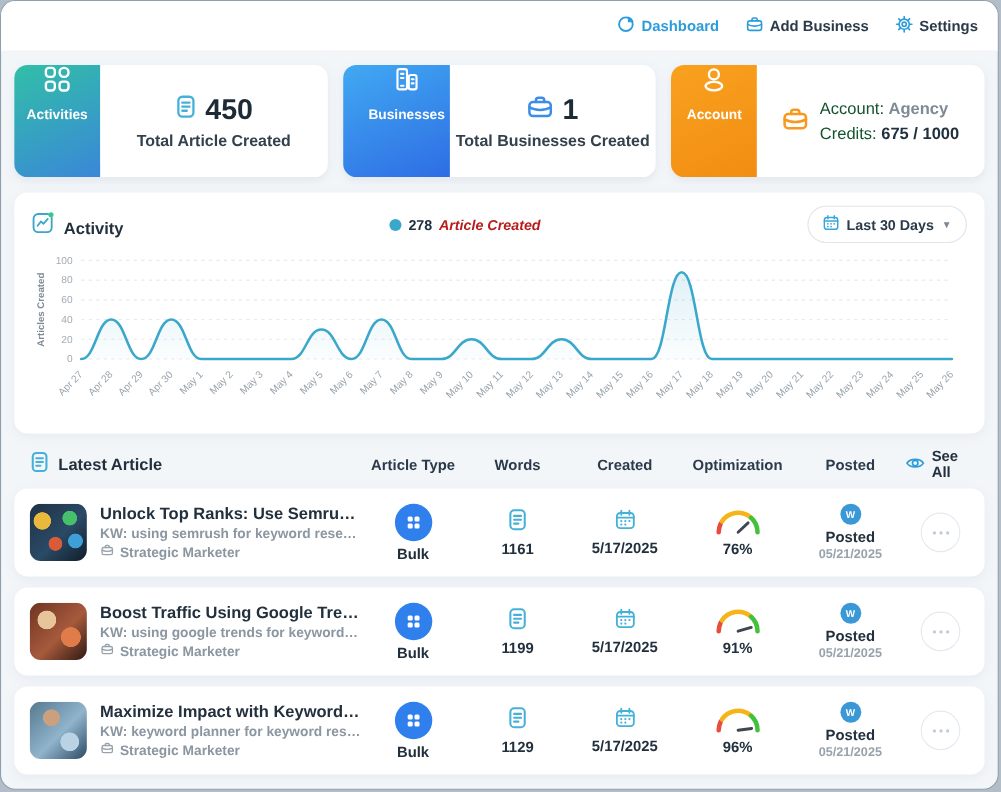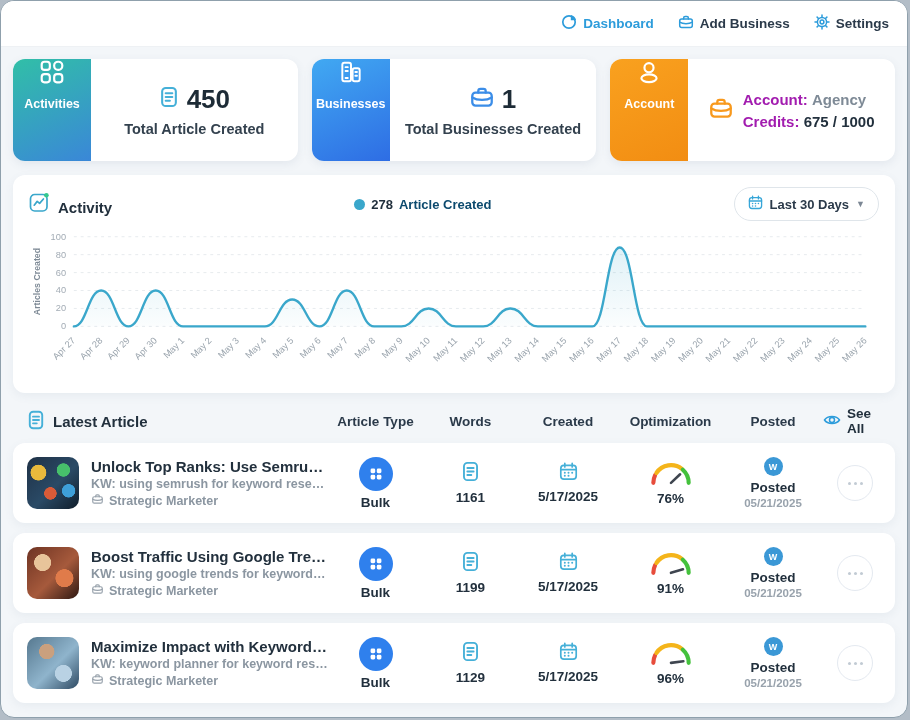--- a/index.html
+++ b/index.html
@@ -24,40 +24,40 @@
   .nav-item.active{color:#2d9cdb;}
   
   .content{padding:12px 12px 0 12px;}
   
   .stats{display:grid;grid-template-columns:repeat(3,1fr);gap:14px;margin-bottom:14px;}
   .stat-card{background:#fff;border-radius:12px;height:102px;display:flex;
     box-shadow:0 3px 10px rgba(90,112,134,.10);}
   .stat-tab{width:78px;border-radius:12px 0 0 12px;color:#fff;display:flex;flex-direction:column;
     align-items:center;gap:9px;font-size:12.5px;font-weight:700;cursor:pointer;flex:none;}
   .tab-activities{background:linear-gradient(155deg,#31bfa7 0%,#3a87d8 100%);}
-  .tab-businesses{background:linear-gradient(155deg,#41a9f2 0%,#2e6de4 100%);}
+  .tab-businesses{background:linear-gradient(155deg,#41a9f2 0%,#2e6de4 100%);padding-left:19px;}
   .tab-account{background:linear-gradient(155deg,#f9a11f 0%,#f28d12 100%);}
   .stat-body{flex:1;display:flex;flex-direction:column;align-items:center;justify-content:center;gap:6px;}
   .stat-valrow{display:flex;align-items:center;gap:8px;}
   .stat-value{font-size:26px;font-weight:800;color:#1d2b36;}
   .stat-label{font-size:14.5px;color:#33414e;font-weight:600;}
   .acct-body{flex:1;display:flex;align-items:center;justify-content:center;gap:10px;}
   .acct-lines{display:flex;flex-direction:column;gap:5px;font-size:15px;}
-  .acct-key{font-weight:700;color:#a21caf;}
+  .acct-key{font-weight:400;color:#14532d;}
   .acct-muted{color:#7e8a96;font-weight:600;}
   .acct-strong{font-weight:800;color:#22303d;}
   
   .activity-card{background:#fff;border-radius:12px;padding:12px 16px 6px 16px;margin-bottom:12px;
     box-shadow:0 3px 10px rgba(90,112,134,.08);}
   .activity-head{display:flex;align-items:center;margin-bottom:2px;}
   .activity-title{display:flex;align-items:flex-end;gap:8px;font-size:15px;font-weight:800;color:#22303d;}
   .legend{flex:1;display:flex;align-items:center;justify-content:center;gap:6px;font-size:13px;}
   .legend-dot{width:11px;height:11px;border-radius:50%;background:#3aa7cb;}
   .legend-value{font-weight:800;color:#22303d;}
-  .legend-label{color:#0c4a6e;font-weight:600;}
+  .legend-label{color:#b91c1c;font-weight:600;font-style:italic;}
   .range-pill{display:flex;align-items:center;gap:7px;border:1px solid #dfe5ea;border-radius:17px;
     padding:7px 13px;font-size:13px;font-weight:700;color:#2b3a4a;background:#fff;cursor:pointer;}
   .caret{color:#7c8794;font-size:9px;}
   
   .row-grid{display:grid;grid-template-columns:minmax(0,1fr) 95px 95px 100px 105px 100px 64px;
     align-items:center;padding:0 8px 0 14px;}
   .table-head{height:32px;margin-bottom:6px;}
   .th-title{display:flex;align-items:center;gap:8px;font-size:15px;font-weight:800;color:#22303d;}
   .th{font-size:13.5px;font-weight:700;color:#2b3a4a;text-align:center;}
   .th-seeall{display:flex;align-items:center;gap:6px;justify-content:flex-end;font-size:13.5px;

